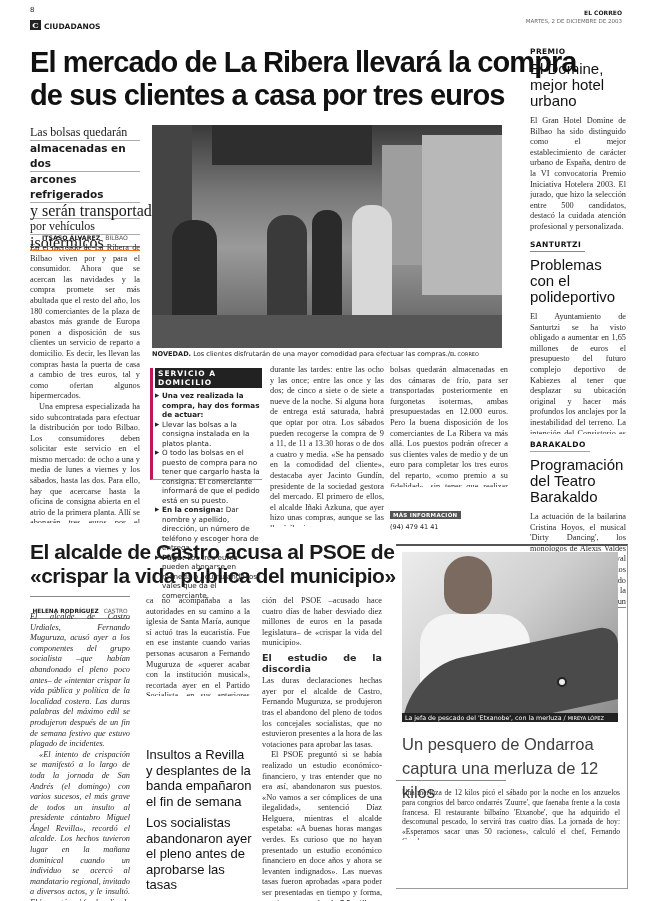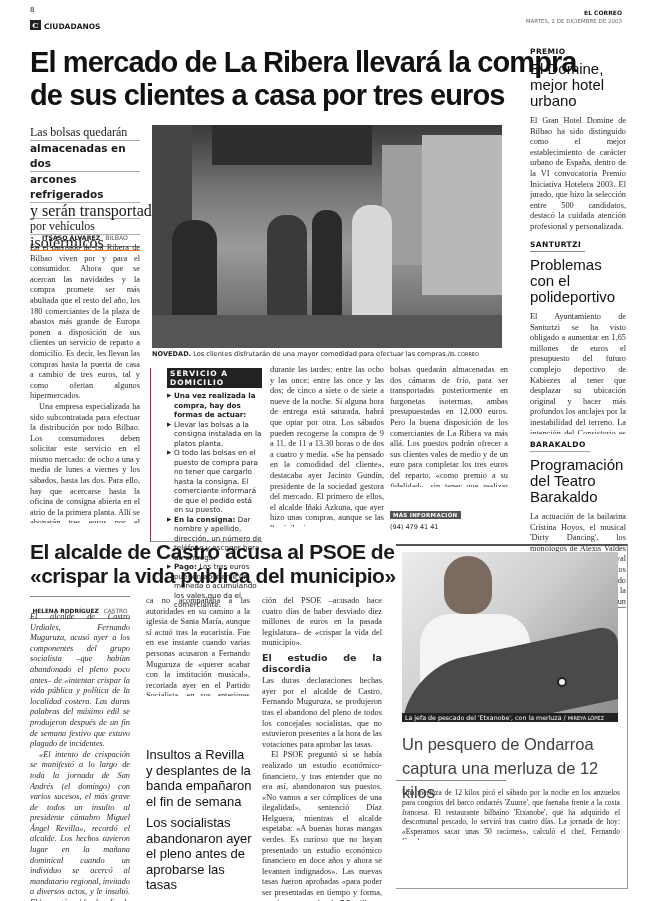--- a/index.html
+++ b/index.html
@@ -67,21 +67,21 @@
   <div class="abs" style="left:20px;top:95px;width:45px;height:128px;background:#2a2a2a;border-radius:20px 20px 0 0;"></div>
   <div class="abs" style="left:115px;top:90px;width:40px;height:133px;background:#3a3a3a;border-radius:18px 18px 0 0;"></div>
   <div class="abs" style="left:160px;top:85px;width:30px;height:138px;background:#2a2a2a;border-radius:14px 14px 0 0;"></div>
   <div class="abs" style="left:200px;top:80px;width:40px;height:143px;background:#d8d8d8;border-radius:18px 18px 0 0;"></div>
   <div class="abs" style="left:0;top:190px;width:350px;height:33px;background:#555;"></div>
 </div>
 <div class="abs caption" style="left:152px;top:350px;width:360px;white-space:nowrap;">
   <b>NOVEDAD.</b><span> Los clientes disfrutarán de una mayor comodidad para efectuar las compras./</span><span style="font-size:5px;">EL CORREO</span>
 </div>
 
-<div class="abs" style="left:150px;top:368px;width:112px;height:174px;border-left:1px solid #be185d;border-bottom:1px solid #999;padding-left:16px;">
+<div class="abs" style="left:150px;top:368px;width:112px;height:112px;border-left:3px solid #be185d;border-bottom:1px solid #999;padding-left:2px;">
   <div class="box-title">SERVICIO A DOMICILIO</div>
   <div class="bullet" style="font-weight:bold;margin-top:2px;"><span>Una vez realizada la compra, hay dos formas de actuar:</span></div>
   <div class="bullet"><b></b><span>Llevar las bolsas a la consigna instalada en la platos planta.</span></div>
   <div class="bullet"><b></b><span>O todo las bolsas en el puesto de compra para no tener que cargarlo hasta la consigna. El comerciante informará de que el pedido está en su puesto.</span></div>
   <div class="bullet"><b>En la consigna:</b><span> Dar nombre y apellido, dirección, un número de teléfono y escoger hora de entrega.</span></div>
   <div class="bullet"><b>Pago:</b><span> Los tres euros pueden abonarse en moneda o acumulando los vales que da el comerciante.</span></div>
 </div>
 
 <div class="abs body-txt" style="left:270px;top:365px;width:114px;height:162px;overflow:hidden;">
   <p class="noind">durante las tardes: entre las ocho y las once; entre las once y las dos; de cinco a siete o de siete a nueve de la noche. Si alguna hora de entrega está saturada, habrá que optar por otra. Los sábados pueden recogerse la compra de 9 a 11, de 11 a 13.30 horas o de dos a cuatro y media. «Se ha pensado en la comodidad del cliente», destacaba ayer Jacinto Gundín, presidente de la sociedad gestora del mercado. El primero de ellos, el alcalde Iñaki Azkuna, que ayer hizo unas compras, aunque se las llevó él mismo.</p>

